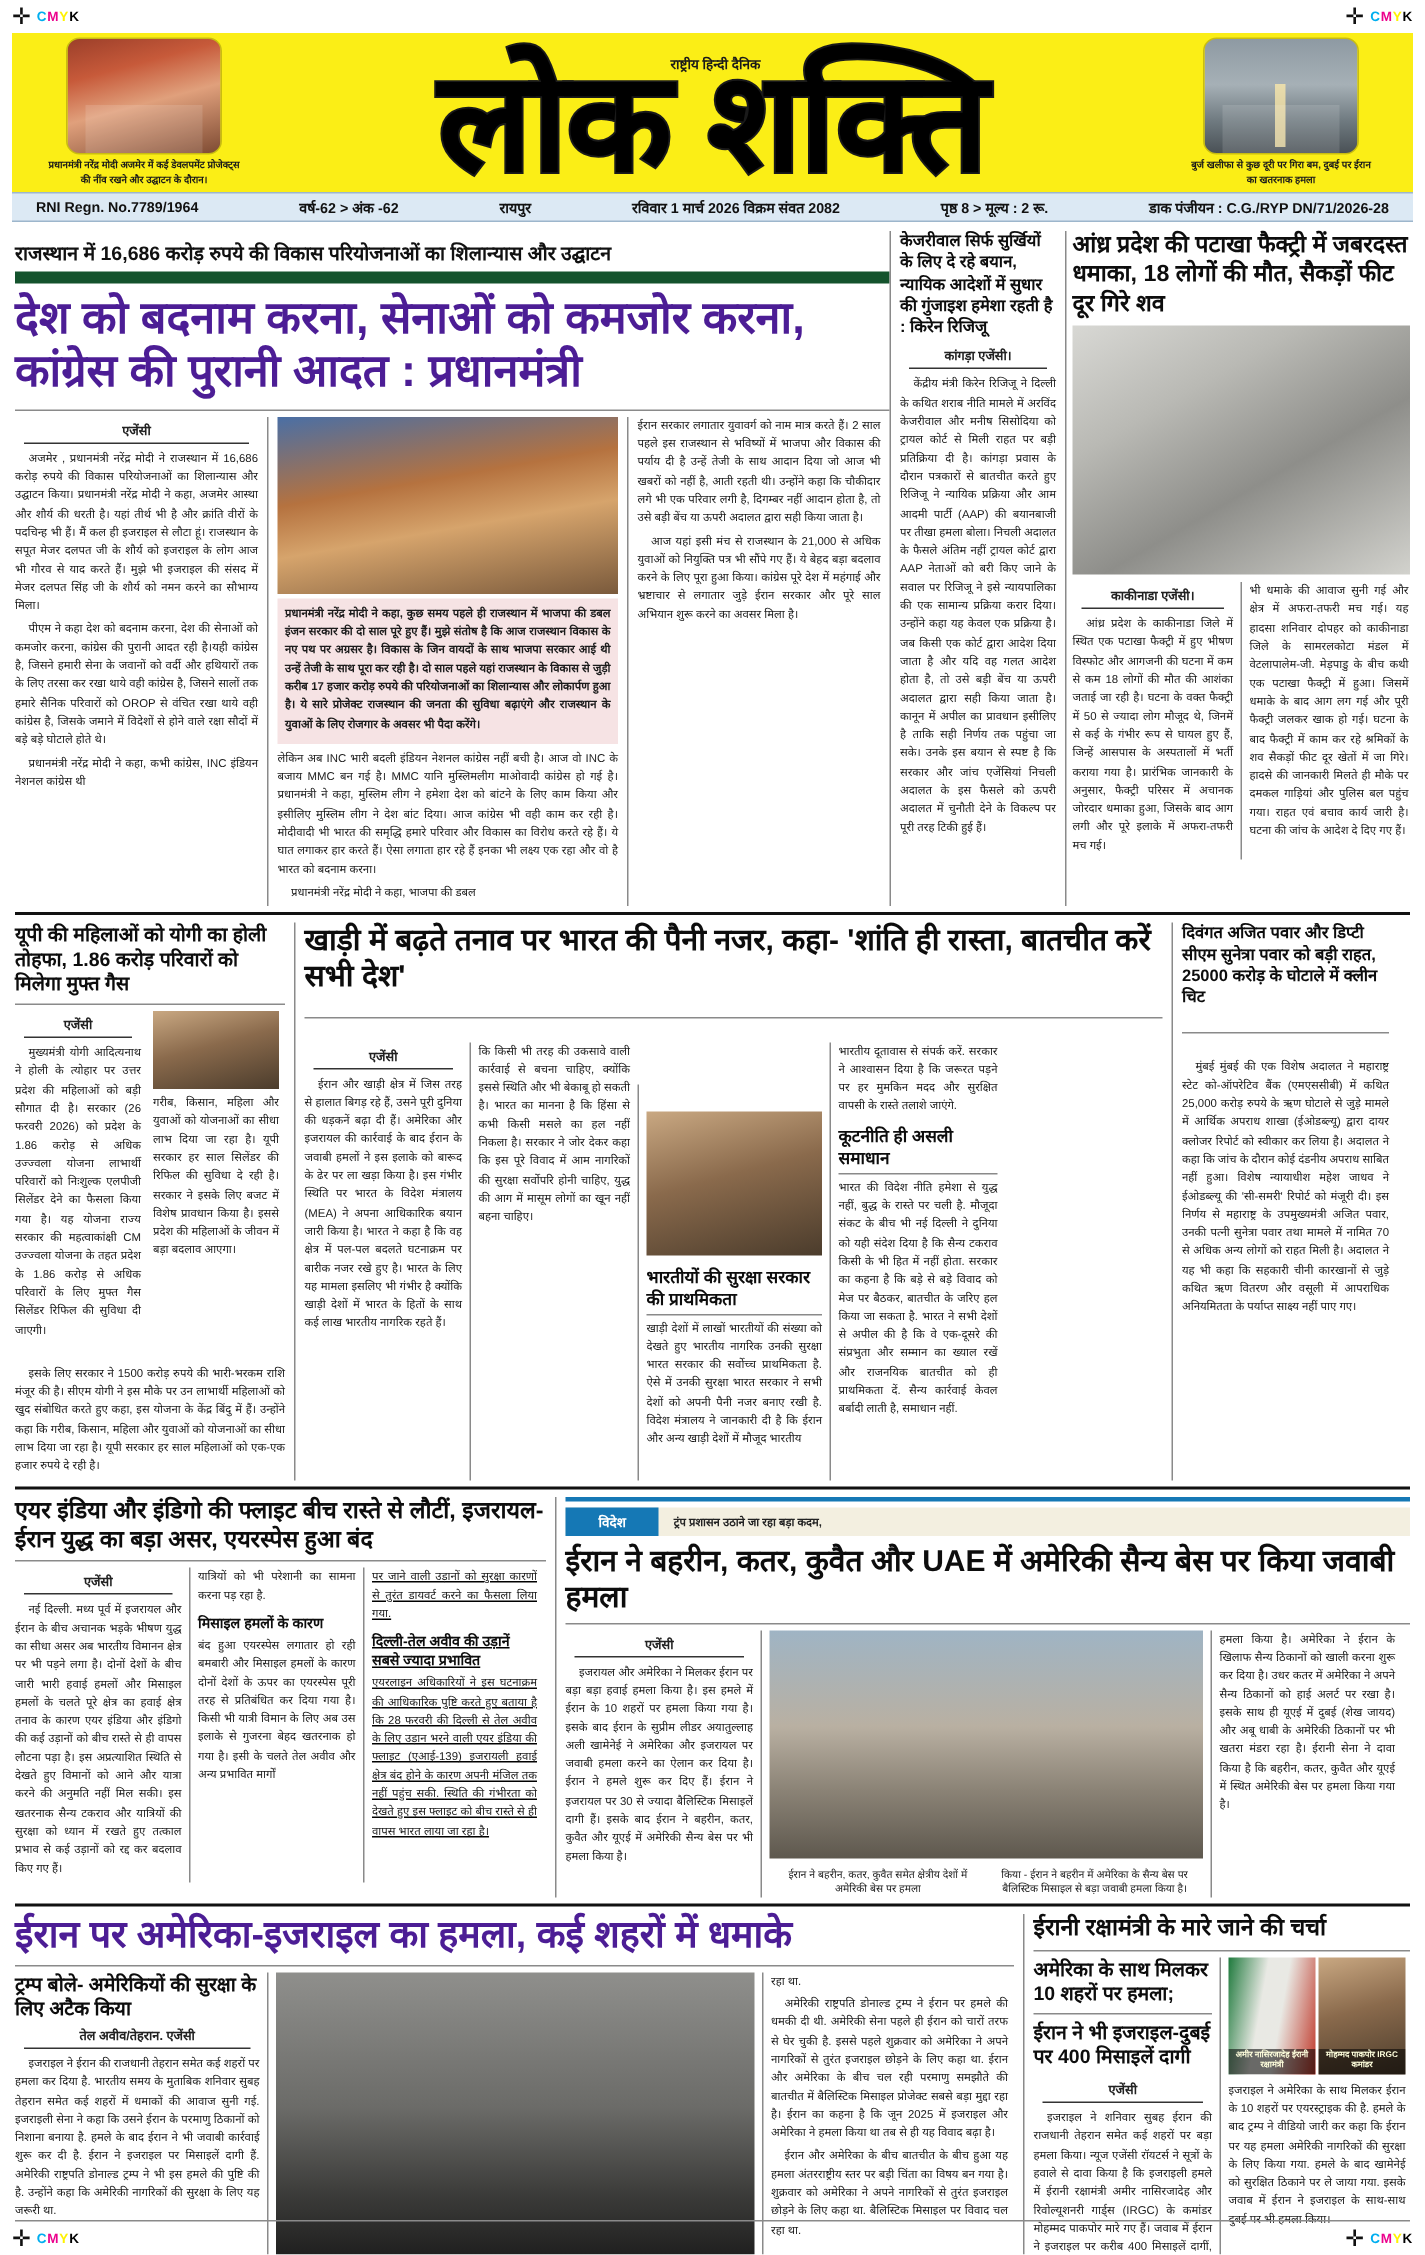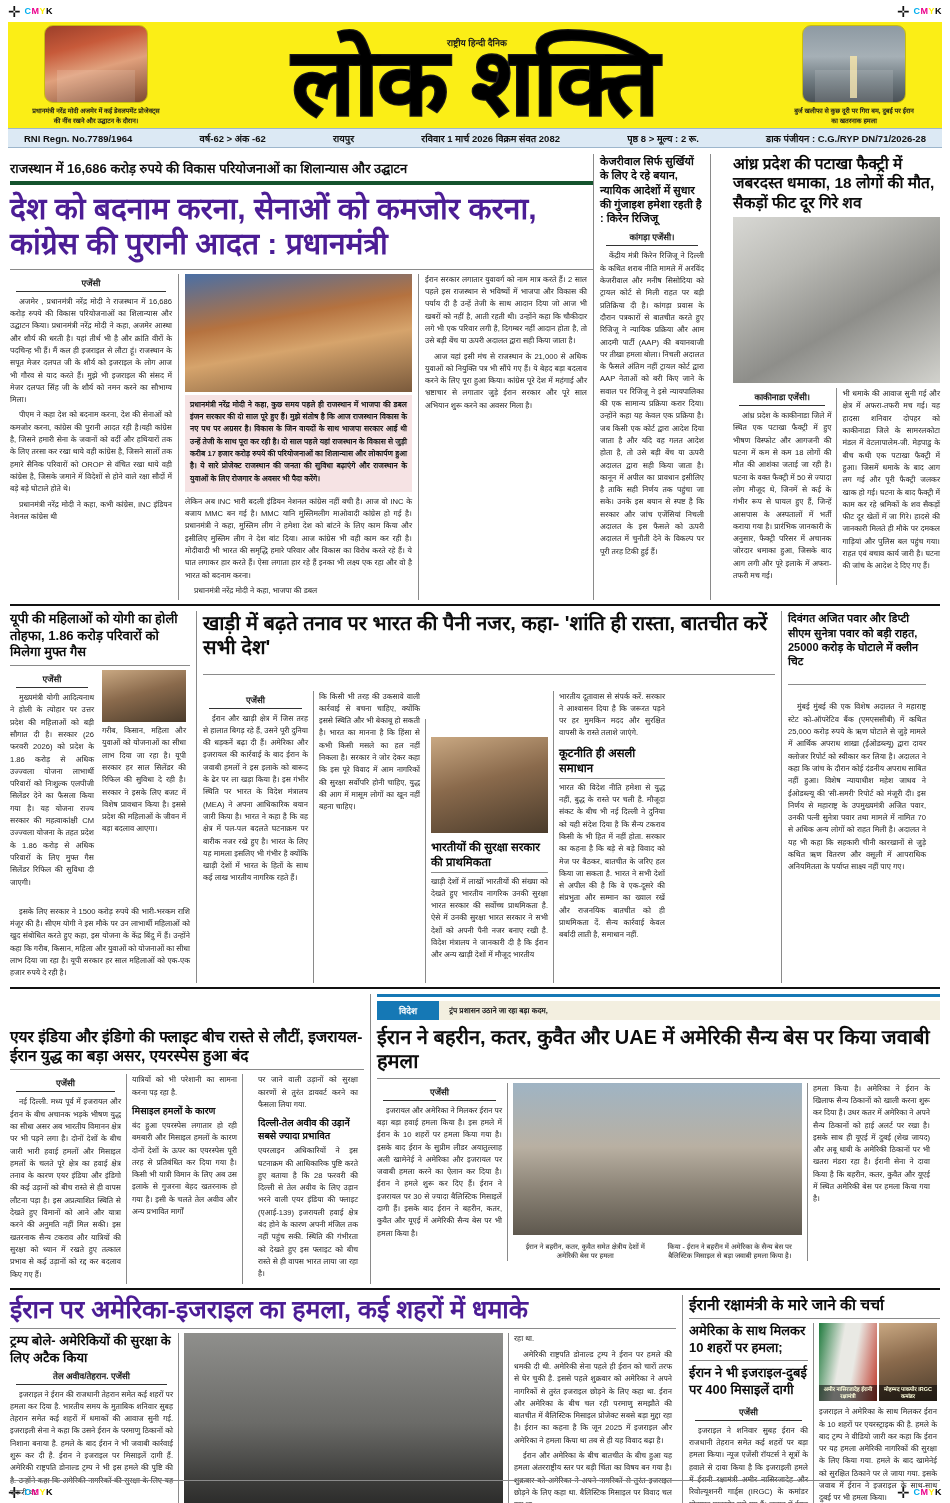--- a/index.html
+++ b/index.html
@@ -88,21 +88,21 @@
     padding: 0 16px;
     font-size: 9.5px; font-weight: bold; color: #111;
   }
   .infostrip span { white-space: nowrap; }
 
   
   .kicker {
     font-size: 13px; font-weight: bold; color: #111;
     padding: 5px 0 4px 0;
   }
-  .rule-thick { border-bottom: 4px solid #14532d; }
+  .rule-thick { border-bottom: 8px solid #14532d; }
   .hl-xl { font-size: 30px; line-height: 1.18; font-weight: bold; color: #4c1d95; }
   .hl-lg { font-size: 20px; line-height: 1.2; font-weight: bold; color: #0d0d0d; }
   .hl-md { font-size: 15.5px; line-height: 1.25; font-weight: bold; color: #0d0d0d; }
   .hl-sm { font-size: 13px; line-height: 1.28; font-weight: bold; color: #0d0d0d; }
   .hl-xs { font-size: 11px; line-height: 1.3; font-weight: bold; color: #0d0d0d; }
 
   .byline {
     font-size: 8.5px; text-align: center; font-weight: bold; color: #222;
     padding: 3px 0;
   }
@@ -263,21 +263,21 @@
 
     <div class="vline col" style="width:117px;padding:0 6px;">
       <div class="hl-xs">केजरीवाल सिर्फ सुर्खियों के लिए दे रहे बयान, न्यायिक आदेशों में सुधार की गुंजाइश हमेशा रहती है : किरेन रिजिजू</div>
       <div class="byline" style="margin-top:3px;">कांगड़ा एजेंसी।</div>
       <div class="byline-rule"></div>
       <div class="body-col">
         <p>केंद्रीय मंत्री किरेन रिजिजू ने दिल्ली के कथित शराब नीति मामले में अरविंद केजरीवाल और मनीष सिसोदिया को ट्रायल कोर्ट से मिली राहत पर बड़ी प्रतिक्रिया दी है। कांगड़ा प्रवास के दौरान पत्रकारों से बातचीत करते हुए रिजिजू ने न्यायिक प्रक्रिया और आम आदमी पार्टी (AAP) की बयानबाजी पर तीखा हमला बोला। निचली अदालत के फैसले अंतिम नहीं ट्रायल कोर्ट द्वारा AAP नेताओं को बरी किए जाने के सवाल पर रिजिजू ने इसे न्यायपालिका की एक सामान्य प्रक्रिया करार दिया। उन्होंने कहा यह केवल एक प्रक्रिया है। जब किसी एक कोर्ट द्वारा आदेश दिया जाता है और यदि वह गलत आदेश होता है, तो उसे बड़ी बेंच या ऊपरी अदालत द्वारा सही किया जाता है। कानून में अपील का प्रावधान इसीलिए है ताकि सही निर्णय तक पहुंचा जा सके। उनके इस बयान से स्पष्ट है कि सरकार और जांच एजेंसियां निचली अदालत के इस फैसले को ऊपरी अदालत में चुनौती देने के विकल्प पर पूरी तरह टिकी हुई हैं।</p>
       </div>
     </div>
 
-    <div class="vline col" style="width:230px;padding-left:22px;">
+    <div class="vline col" style="width:230px;padding-left:4px;">
       <div class="hl-md">आंध्र प्रदेश की पटाखा फैक्ट्री में जबरदस्त धमाका, 18 लोगों की मौत, सैकड़ों फीट दूर गिरे शव</div>
       <div class="photo smoke" style="height:166px;margin-top:5px;"></div>
       <div class="row" style="margin-top:5px;">
         <div style="width:112px;padding-right:5px;">
           <div class="byline">काकीनाडा एजेंसी।</div>
           <div class="byline-rule"></div>
           <div class="body-col">
               <p>आंध्र प्रदेश के काकीनाडा जिले में स्थित एक पटाखा फैक्ट्री में हुए भीषण विस्फोट और आगजनी की घटना में कम से कम 18 लोगों की मौत की आशंका जताई जा रही है। घटना के वक्त फैक्ट्री में 50 से ज्यादा लोग मौजूद थे, जिनमें से कई के गंभीर रूप से घायल हुए हैं, जिन्हें आसपास के अस्पतालों में भर्ती कराया गया है। प्रारंभिक जानकारी के अनुसार, फैक्ट्री परिसर में अचानक जोरदार धमाका हुआ, जिसके बाद आग लगी और पूरे इलाके में अफरा-तफरी मच गई।</p>
             </div>
         </div>
@@ -364,41 +364,41 @@
         </div>
     </div>
   </div>
 
   <div class="wrap" style="margin-top:4px;">
     <div class="hline2"></div>
   </div>
 
   <div class="wrap row" style="margin-top:5px;">
 
-    <div class="col" style="width:360px;padding-right:6px;margin-top:33px;">
+    <div class="col" style="width:360px;padding-right:6px;">
       <div class="hl-md">एयर इंडिया और इंडिगो की फ्लाइट बीच रास्ते से लौटीं, इजरायल-ईरान युद्ध का बड़ा असर, एयरस्पेस हुआ बंद</div>
       <div class="hline" style="margin:4px 0;"></div>
       <div class="row">
         <div style="width:116px;padding-right:5px;">
           <div class="byline">एजेंसी</div>
           <div class="byline-rule"></div>
           <div class="body-col">
               <p>नई दिल्ली. मध्य पूर्व में इजरायल और ईरान के बीच अचानक भड़के भीषण युद्ध का सीधा असर अब भारतीय विमानन क्षेत्र पर भी पड़ने लगा है। दोनों देशों के बीच जारी भारी हवाई हमलों और मिसाइल हमलों के चलते पूरे क्षेत्र का हवाई क्षेत्र तनाव के कारण एयर इंडिया और इंडिगो की कई उड़ानों को बीच रास्ते से ही वापस लौटना पड़ा है। इस अप्रत्याशित स्थिति से देखते हुए विमानों को आने और यात्रा करने की अनुमति नहीं मिल सकी। इस खतरनाक सैन्य टकराव और यात्रियों की सुरक्षा को ध्यान में रखते हुए तत्काल प्रभाव से कई उड़ानों को रद्द कर बदलाव किए गए हैं।</p>
             </div>
         </div>
         <div class="vline" style="width:116px;padding:0 5px;">
           <div class="body-col">
               <p class="noind">यात्रियों को भी परेशानी का सामना करना पड़ रहा है.</p>
             </div>
           <div class="subhead-bar" style="font-size:9.5px;">मिसाइल हमलों के कारण</div>
           <div class="body-col">
               <p class="noind">बंद हुआ एयरस्पेस लगातार हो रही बमबारी और मिसाइल हमलों के कारण दोनों देशों के ऊपर का एयरस्पेस पूरी तरह से प्रतिबंधित कर दिया गया है। किसी भी यात्री विमान के लिए अब उस इलाके से गुजरना बेहद खतरनाक हो गया है। इसी के चलते तेल अवीव और अन्य प्रभावित मार्गों</p>
             </div>
         </div>
-        <div class="vline" style="width:116px;padding-left:15px;">
+        <div class="vline" style="width:116px;padding-left:5px;text-decoration:underline;">
           <div class="body-col">
               <p class="noind">पर जाने वाली उड़ानों को सुरक्षा कारणों से तुरंत डायवर्ट करने का फैसला लिया गया.</p>
             </div>
           <div class="subhead-bar" style="font-size:9.5px;">दिल्ली-तेल अवीव की उड़ानें सबसे ज्यादा प्रभावित</div>
           <div class="body-col">
               <p class="noind">एयरलाइन अधिकारियों ने इस घटनाक्रम की आधिकारिक पुष्टि करते हुए बताया है कि 28 फरवरी की दिल्ली से तेल अवीव के लिए उड़ान भरने वाली एयर इंडिया की फ्लाइट (एआई-139) इजरायली हवाई क्षेत्र बंद होने के कारण अपनी मंजिल तक नहीं पहुंच सकी. स्थिति की गंभीरता को देखते हुए इस फ्लाइट को बीच रास्ते से ही वापस भारत लाया जा रहा है।</p>
             </div>
         </div>
       </div>
     </div>

